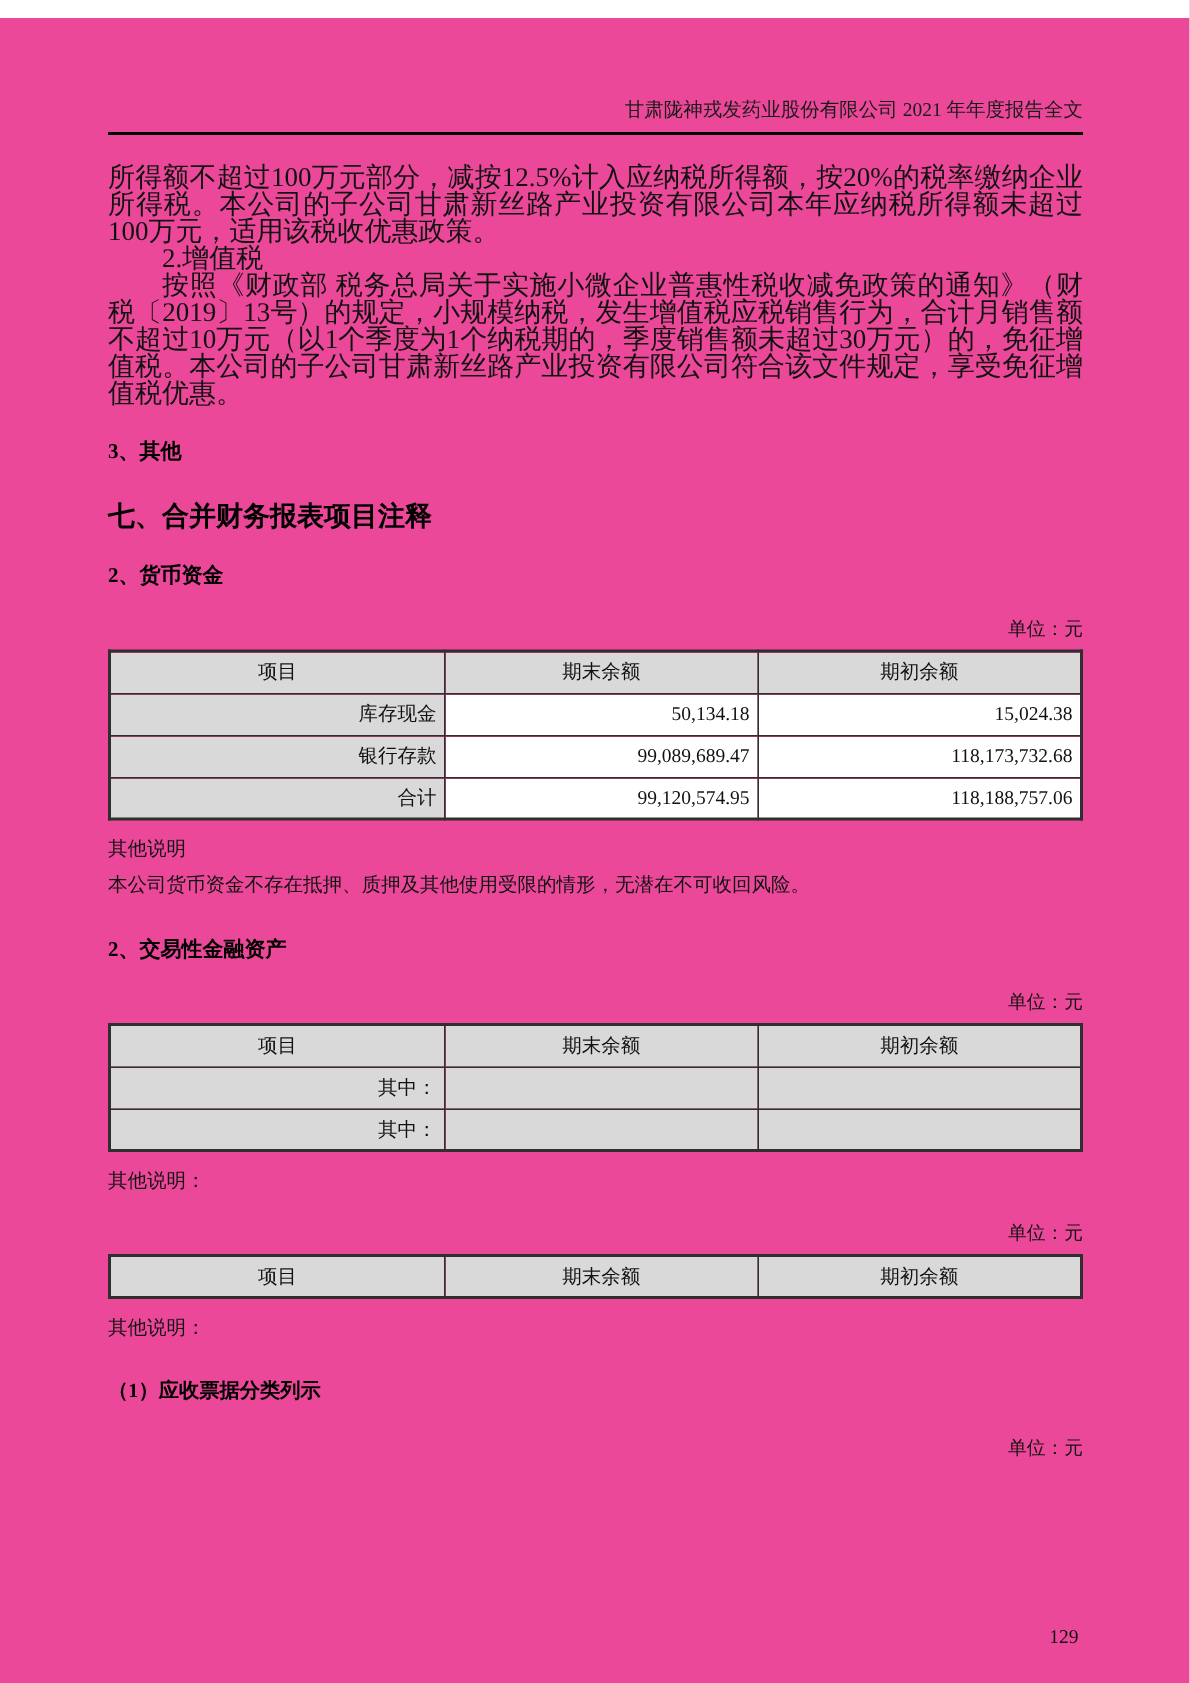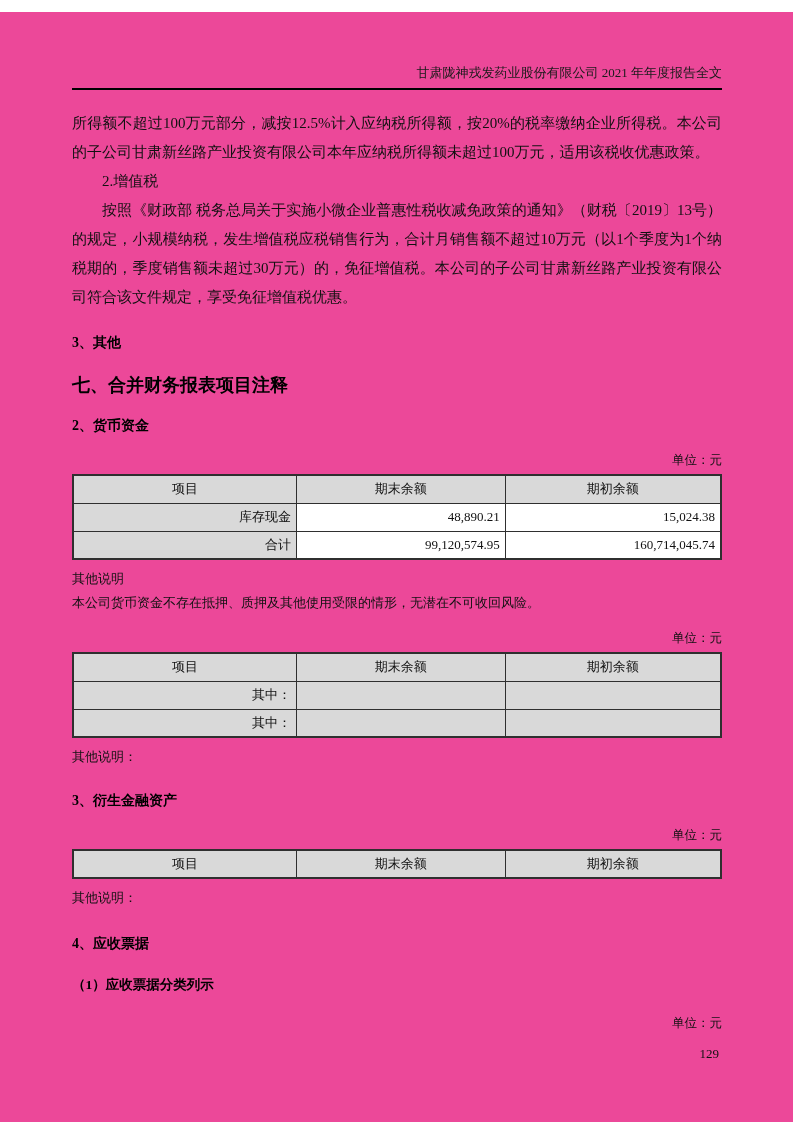--- a/index.html
+++ b/index.html
@@ -23,22 +23,22 @@
   .running-header {
     margin-top: 52px;
     padding-bottom: 7px;
     border-bottom: 2px solid #000000;
     text-align: right;
     font-size: 13px;
     line-height: 17px;
     color: #1a1a1a;
   }
   p.body-text {
-    font-size: 15px;
-    line-height: 29px;
+    font-size: 18px;
+    line-height: 18px;
     text-align: justify;
     color: #111111;
   }
   .p-first { margin-top: 19px; }
   .indent { text-indent: 2em; }
   .h-small {
     font-size: 14px;
     font-weight: bold;
     line-height: 19px;
     color: #000000;
@@ -91,21 +91,21 @@
   }
   .note-body {
     margin-top: 4px;
     font-size: 13px;
     line-height: 20px;
   }
   .gap-sec-lg { margin-top: 24px; }
   .page-number {
     position: absolute;
     right: 74px;
-    top: 1034px;
+    top: 1071px;
     font-size: 13px;
     color: #111111;
   }
 </style>
 </head>
 <body>
 
 <div class="page">
   <div class="content">
 
@@ -132,34 +132,40 @@
       <thead>
         <tr>
           <th>项目</th>
           <th>期末余额</th>
           <th>期初余额</th>
         </tr>
       </thead>
       <tbody>
         <tr>
           <td class="cell-label">库存现金</td>
-          <td class="cell-num">48,890.21</td>
+          <td class="cell-num">50,134.18</td>
           <td class="cell-num">15,024.38</td>
+        </tr>
+        <tr>
+          <td class="cell-label">银行存款</td>
+          <td class="cell-num">99,089,689.47</td>
+          <td class="cell-num">118,173,732.68</td>
         </tr>
         <tr>
           <td class="cell-label">合计</td>
           <td class="cell-num">99,120,574.95</td>
-          <td class="cell-num">160,714,045.74</td>
+          <td class="cell-num">118,188,757.06</td>
         </tr>
       </tbody>
     </table>
 
     <div class="note-title">其他说明</div>
     <div class="note-body">本公司货币资金不存在抵押、质押及其他使用受限的情形，无潜在不可收回风险。</div>
 
+    <div class="h-small gap-sec-lg">2、交易性金融资产</div>
 
     <div class="unit-row">单位：元</div>
 
     <table class="fin all-gray">
       <colgroup>
           <col class="c1">
           <col class="c2">
           <col class="c3">
         </colgroup>
       <thead>
@@ -178,42 +184,40 @@
         <tr>
           <td class="cell-label cell-indent">其中：</td>
           <td class="cell-num"></td>
           <td class="cell-num"></td>
         </tr>
       </tbody>
     </table>
 
     <div class="note-title">其他说明：</div>
 
-    <div class="h-small gap-sec-lg">3、衍生金融资产</div>
 
     <div class="unit-row">单位：元</div>
 
     <table class="fin">
       <colgroup>
           <col class="c1">
           <col class="c2">
           <col class="c3">
         </colgroup>
       <thead>
         <tr>
           <th>项目</th>
           <th>期末余额</th>
           <th>期初余额</th>
         </tr>
       </thead>
     </table>
 
     <div class="note-title">其他说明：</div>
 
-    <div class="h-small gap-sec-lg" style="margin-top:26px;">4、应收票据</div>
     <div class="h-small" style="margin-top:22px; font-size:13.5px;">（1）应收票据分类列示</div>
 
     <div class="unit-row" style="margin-top:21px;">单位：元</div>
 
   </div>
 
   <div class="page-number">129</div>
 </div>
 
 </body></html>

